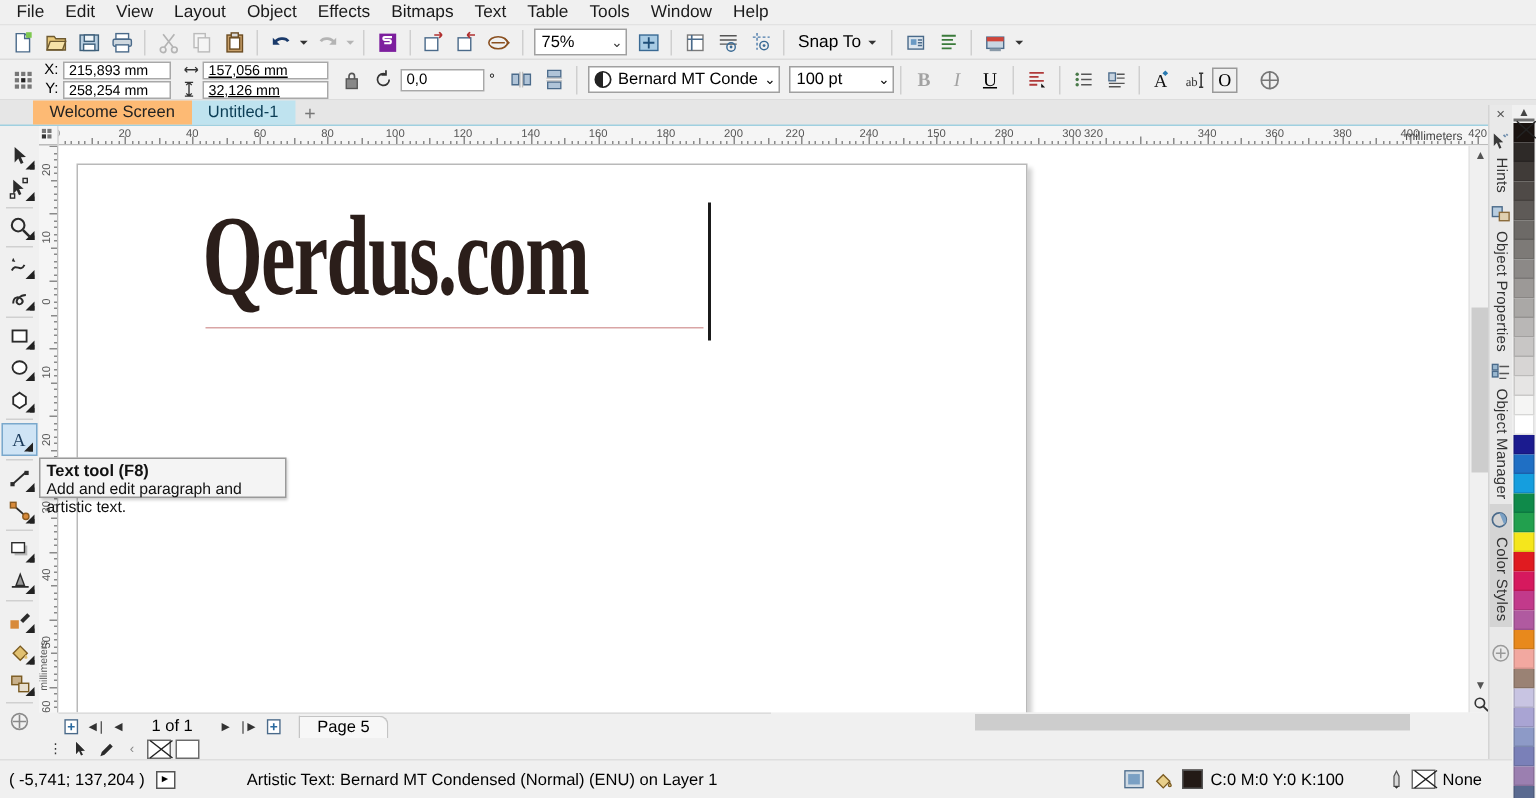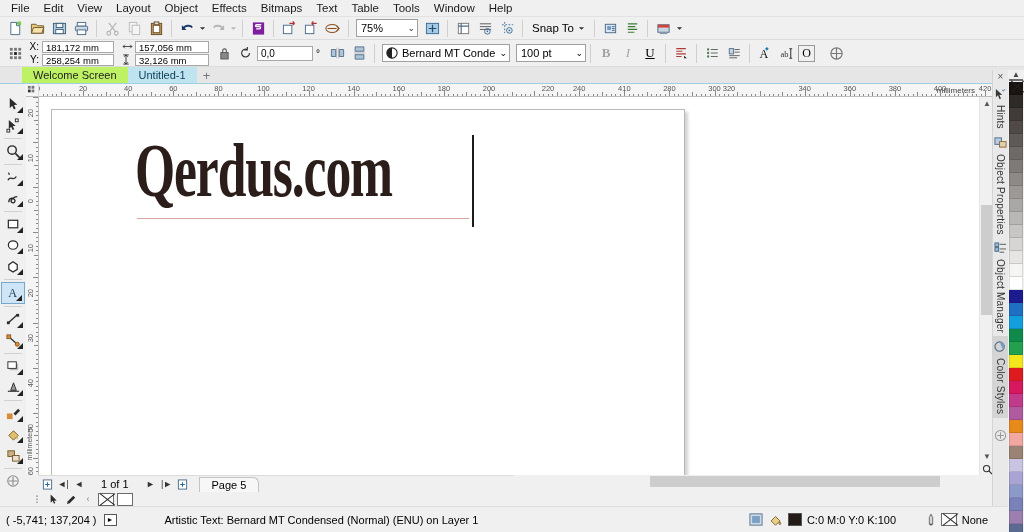--- a/index.html
+++ b/index.html
@@ -59,21 +59,21 @@
     border-bottom: 1px solid #dcdcdc;
   }
   .coordgrp { display: flex; flex-direction: column; gap: 1px; margin-left: 3px; }
   .coordrow { display: flex; align-items: center; height: 12px; gap: 3px; }
   .coordlab { width: 10px; font-size: 10px; text-align: right; }
   .coordbox {
     width: 72px; height: 12px; background: #fff; border: 1px solid #a8a8a8;
     font-size: 9.5px; line-height: 11px; padding-left: 3px; color: #000;
     overflow: hidden; white-space: nowrap;
   }
-  .sizebox { width: 74px; text-decoration: underline; }
+  .sizebox { width: 84px; text-decoration: underline; }
   .anglebox {
     width: 56px; height: 15px; background: #fff; border: 1px solid #a8a8a8;
     font-size: 10px; line-height: 14px; padding-left: 3px;
   }
   .fontcombo {
     height: 18px; border: 1px solid #a0a0a0; background: #fff;
     display: flex; align-items: center; gap: 4px; padding: 0 2px 0 3px;
     font-size: 11px; width: 128px; margin-left: 3px;
   }
   .fontcombo .fname { flex: 1; white-space: nowrap; overflow: hidden; }
@@ -91,21 +91,21 @@
 
   
   .doctabs {
     position: absolute; top: 67px; left: 0; width: 1024px; height: 17px;
     background: #e6e6e6; display: flex; align-items: flex-end;
     border-bottom: 1px solid #9fd0e0;
   }
   .tabspacer { width: 22px; height: 17px; }
   .dtab {
     height: 16px; padding: 0 11px; font-size: 11px; line-height: 16px;
-    background: #bef264; color: #222; cursor: default; white-space: nowrap;
+    background: #fdba74; color: #222; cursor: default; white-space: nowrap;
   }
   .dtab.active { background: #bfe3ef; color: #0b3d55; }
   .tabplus {
     width: 20px; height: 16px; display:flex; align-items:center; justify-content:center;
     color: #777; font-size: 13px;
   }
 
   
   .hruler {
     position: absolute; top: 84px; left: 26px; width: 967px; height: 13px;
@@ -481,21 +481,21 @@
           <rect x="6.5" y="6.5" width="3" height="3" fill="#222"></rect>
           <rect x="11" y="6.5" width="3" height="3" fill="#777"></rect>
         <rect x="2" y="11" width="3" height="3" fill="#777"></rect>
           <rect x="6.5" y="11" width="3" height="3" fill="#777"></rect>
           <rect x="11" y="11" width="3" height="3" fill="#777"></rect>
       </svg>
     </div>
     <div class="coordgrp">
       <div class="coordrow">
         <span class="coordlab">X:</span>
-        <div class="coordbox">181,172 mm</div>
+        <div class="coordbox">215,893 mm</div>
       </div>
       <div class="coordrow">
         <span class="coordlab">Y:</span>
         <div class="coordbox">258,254 mm</div>
       </div>
     </div>
     <div class="coordgrp" style="margin-left:8px">
       <div class="coordrow">
         <span class="coordlab">
           <svg width="11" height="7" viewBox="0 0 12 8">
@@ -844,23 +844,23 @@
       <div class="rlab" style="left: 57.1px;">20</div>
       <div class="rlab" style="left: 102.2px;">40</div>
       <div class="rlab" style="left: 147.3px;">60</div>
       <div class="rlab" style="left: 192.4px;">80</div>
       <div class="rlab" style="left: 237.5px;">100</div>
       <div class="rlab" style="left: 282.6px;">120</div>
       <div class="rlab" style="left: 327.7px;">140</div>
       <div class="rlab" style="left: 372.8px;">160</div>
       <div class="rlab" style="left: 417.9px;">180</div>
       <div class="rlab" style="left: 463px;">200</div>
-      <div class="rlab" style="left: 522px;">220</div>
+      <div class="rlab" style="left: 504px;">220</div>
       <div class="rlab" style="left: 553.2px;">240</div>
-      <div class="rlab" style="left: 598.3px;">410</div>
+      <div class="rlab" style="left: 598.3px;">150</div>
       <div class="rlab" style="left: 643.4px;">280</div>
       <div class="rlab" style="left: 688.5px;">300</div>
       <div class="rlab" style="left: 703px;">320</div>
       <div class="rlab" style="left: 778.7px;">340</div>
       <div class="rlab" style="left: 823.8px;">360</div>
       <div class="rlab" style="left: 868.9px;">380</div>
       <div class="rlab" style="left: 914px;">400</div>
       <div class="rlab" style="left: 959.1px;">420</div>
     </div>
   <div class="vruler" id="vruler">
@@ -1087,20 +1087,24 @@
   </div>
 
   <div class="canvasarea">
     <div class="pageshadow">
       <div class="arttext">Qerdus.com</div>
       <div class="textbaseline"></div>
       <div class="caret"></div>
     </div>
   </div>
 
+  <div class="tooltip">
+    <div class="tt-title">Text tool (F8)</div>
+    <div class="tt-desc">Add and edit paragraph and artistic text.</div>
+  </div>
 
   <div class="vscroll">
     <div class="vsbtn" style="top:0">▲</div>
     <div class="thumb"></div>
     <div class="vsbtn" style="bottom:13px">▼</div>
     <div class="vsbtn" style="bottom:0">
       <svg width="11" height="11" viewBox="0 0 12 12">
           <circle cx="5" cy="5" r="3.4" fill="none" stroke="#333" stroke-width="1.2"></circle>
           <path d="M7.5 7.5L11 11" stroke="#333" stroke-width="1.4"></path>
         </svg>

